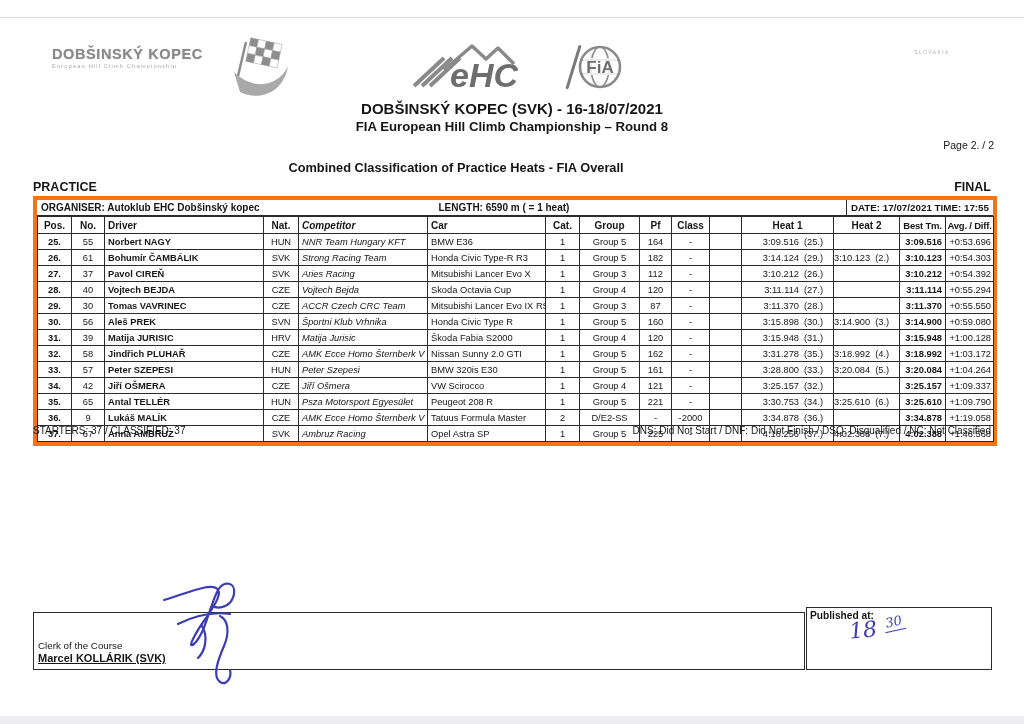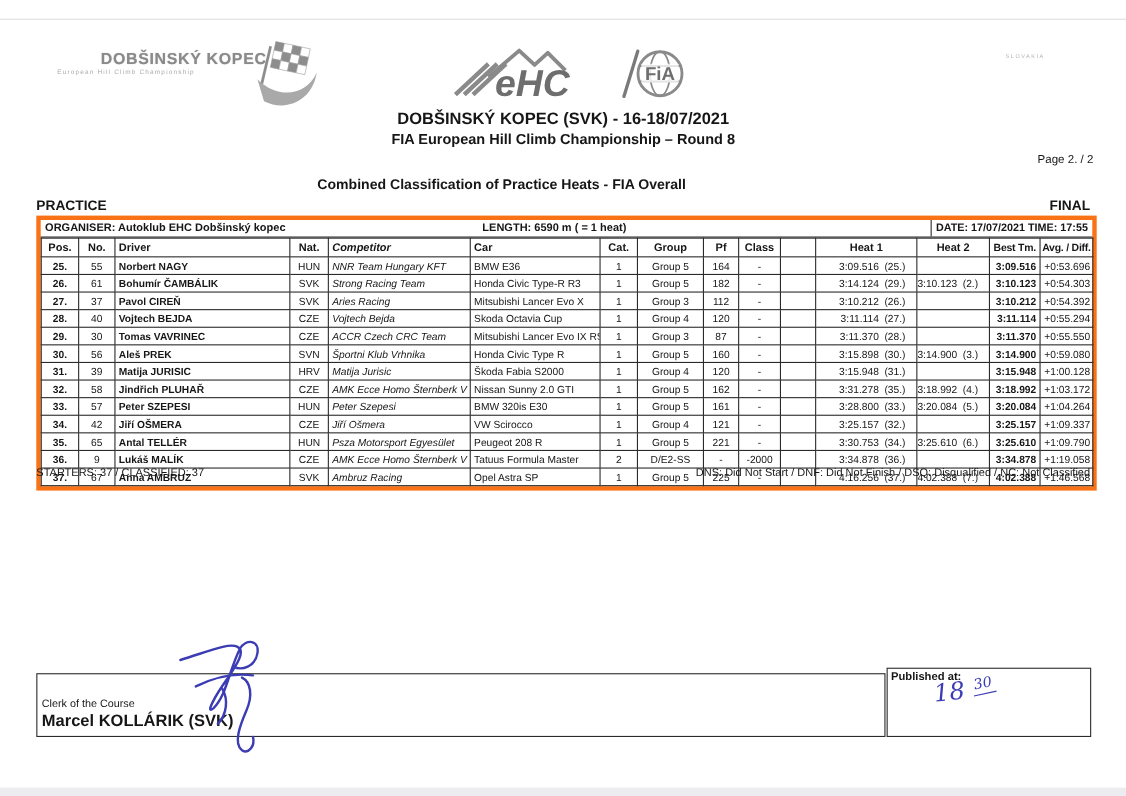--- a/index.html
+++ b/index.html
@@ -7,21 +7,21 @@
     width:1024px;height:724px;position:relative;background:#ffffff;
     font-family:"Liberation Sans", sans-serif;color:#161616;overflow:hidden;
   }
   .abs{position:absolute;}
   
   .scan-top{position:absolute;left:0;top:17px;width:1024px;height:1px;background:#dcdcdc;}
   .scan-bottom{position:absolute;left:0;top:716px;width:1024px;height:8px;background:#ededf1;}
 
   
   .logo-left{left:52px;top:46px;width:230px;color:#8d8d8d;}
-  .logo-left .big{font-size:14.5px;font-weight:700;letter-spacing:.6px;color:#8a8a8a;text-shadow:0 0 1px #b5b5b5;text-align:center;}
+  .logo-left .big{font-size:14.5px;font-weight:700;letter-spacing:.6px;color:#8a8a8a;text-shadow:0 0 1px #b5b5b5;}
   .logo-left .sub{font-size:5.8px;letter-spacing:1.1px;color:#ababab;margin-top:1px;}
   .flag-svg{position:absolute;left:178px;top:-14px;}
   .logo-center{left:372px;top:40px;width:290px;display:flex;align-items:center;justify-content:center;gap:2px;}
   .slash{width:2.5px;height:46px;background:#7a7a7a;transform:rotate(17deg);border-radius:2px;}
   .logo-right{left:872px;top:48px;width:120px;text-align:center;}
   .sams-oval{width:100px;height:34px;border:3px solid #8f8f8f;border-radius:50%;margin:0 auto;display:flex;align-items:center;justify-content:center;}
   .sams-txt{font-size:19px;font-weight:700;letter-spacing:1px;color:#878787;text-decoration:line-through;text-decoration-thickness:1px;}
   .sams-sub{font-size:5px;letter-spacing:1.4px;color:#b3b3b3;margin-top:1px;}
 
   
@@ -52,21 +52,21 @@
   .results td:nth-child(12),.results td:nth-child(13){text-align:right;padding-right:5px;}
   .results td:nth-child(14){font-weight:700;text-align:right;padding-right:3px;}
   .results td:nth-child(15){text-align:right;padding-right:2px;}
   .hrk{display:inline-block;min-width:24px;text-align:left;margin-left:5px;}
 
   .after-table{left:33px;top:425px;width:958px;display:flex;justify-content:space-between;font-size:10px;}
 
   
   .clerk-box{left:33px;top:612px;width:770px;height:56px;border:1px solid #2b2b2b;}
   .clerk-inner{position:absolute;left:4px;bottom:3px;font-size:9.8px;line-height:1.25;}
-  .clerk-name{font-weight:700;font-size:15px;}
+  .clerk-name{font-weight:700;font-size:11px;text-decoration:underline;}
   .pub-box{left:806px;top:607px;width:184px;height:61px;border:1px solid #2b2b2b;}
   .pub-label{position:absolute;left:3px;top:2px;font-size:10.2px;font-weight:700;}
   .sig-svg{left:150px;top:580px;}
   .ink{color:#3c3cb4;font-family:"DejaVu Serif", serif;font-style:italic;}
   .ink-time{left:848px;top:614px;transform:rotate(-6deg);}
   .ink-18{font-size:22px;}
   .ink-30{font-size:13px;position:relative;top:-8px;margin-left:7px;border-bottom:1.6px solid #3c3cb4;padding:0 2px 1px 2px;display:inline-block;transform:rotate(-6deg);}
   svg{display:block;}
 </style>
 </head>

